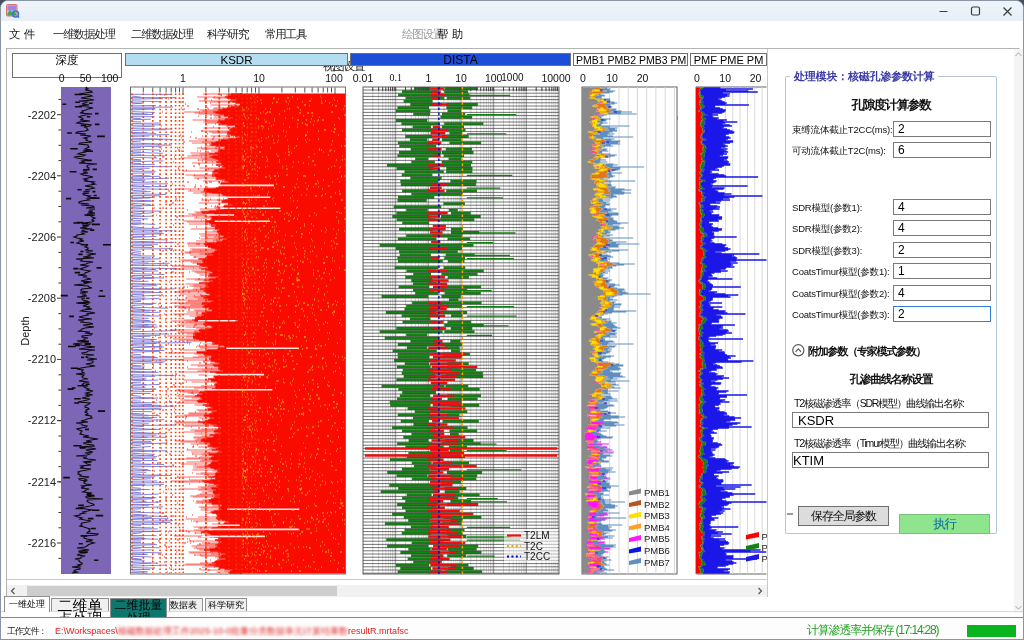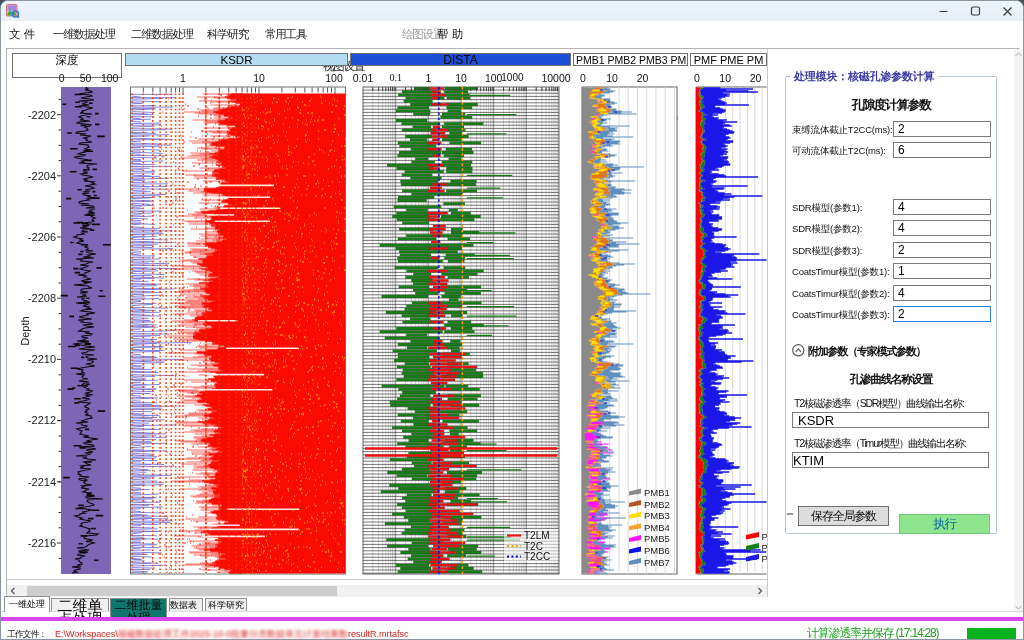--- a/index.html
+++ b/index.html
@@ -190,18 +190,18 @@
 <svg class="abs" style="left:1px;top:556px" width="7" height="5">
         <path d="M0.5 1 L3.5 4.2 L6.5 1" stroke="#a8a8a8" stroke-width="1" fill="none"></path>
       </svg>
 </div>
 <div class="abs" style="left:0;top:610px;width:1022px;height:1px;background:#dadada;"></div>
 <div class="abs" style="left:3px;top:595px;width:46px;height:16px;background:#fff;border:1px solid #8f8f8f;border-bottom:none;text-align:center;font-size:9px;line-height:15px;z-index:3;">一维处理</div>
     <div class="abs" style="left:50px;top:597px;width:58px;height:13px;background:#f0f0f0;border:1px solid #8f8f8f;border-bottom:none;text-align:center;font-size:15px;line-height:13px;">二维单点处理</div>
     <div class="abs" style="left:109px;top:597px;width:57px;height:20px;background:#0f766e;border:1px solid #8f8f8f;border-bottom:none;text-align:center;font-size:12px;line-height:13px;">二维批量处理</div>
     <div class="abs" style="left:168px;top:597px;width:34px;height:13px;background:#f0f0f0;border:1px solid #8f8f8f;border-bottom:none;font-size:9px;line-height:13px;">数据表</div>
     <div class="abs" style="left:204px;top:597px;width:42px;height:13px;background:#f0f0f0;border:1px solid #8f8f8f;border-bottom:none;text-align:center;font-size:9px;line-height:13px;">科学研究</div>
-<div class="abs" style="left:0;top:616px;width:1022px;height:23px;background:#fdfdfd;border-top:4px solid #d946ef;padding-left:33px;">
+<div class="abs" style="left:0;top:616px;width:1022px;height:23px;background:#fdfdfd;border-top:1px solid #d946ef;padding-left:33px;">
 <div class="abs cjk" style="left:6px;top:7px;font-size:9px;color:#222;">工作文件：</div>
 <div class="abs" style="left:54px;top:7px;font-size:9px;color:#e02020;white-space:nowrap;">E:\Workspaces\<span style="filter:blur(1.6px);">核磁数据处理工作2025-10-0批量分类数据单元计算结果数</span>resultR.mrtafsc</div>
 <div class="abs cjk" style="left:806px;top:4px;font-size:12px;color:#1ea11e;">计算渗透率并保存 (17:14:28)</div>
 <div class="abs" style="left:966px;top:7px;width:49px;height:12px;background:#0ab41e;"></div>
 </div>
 </div>
 </body></html>

